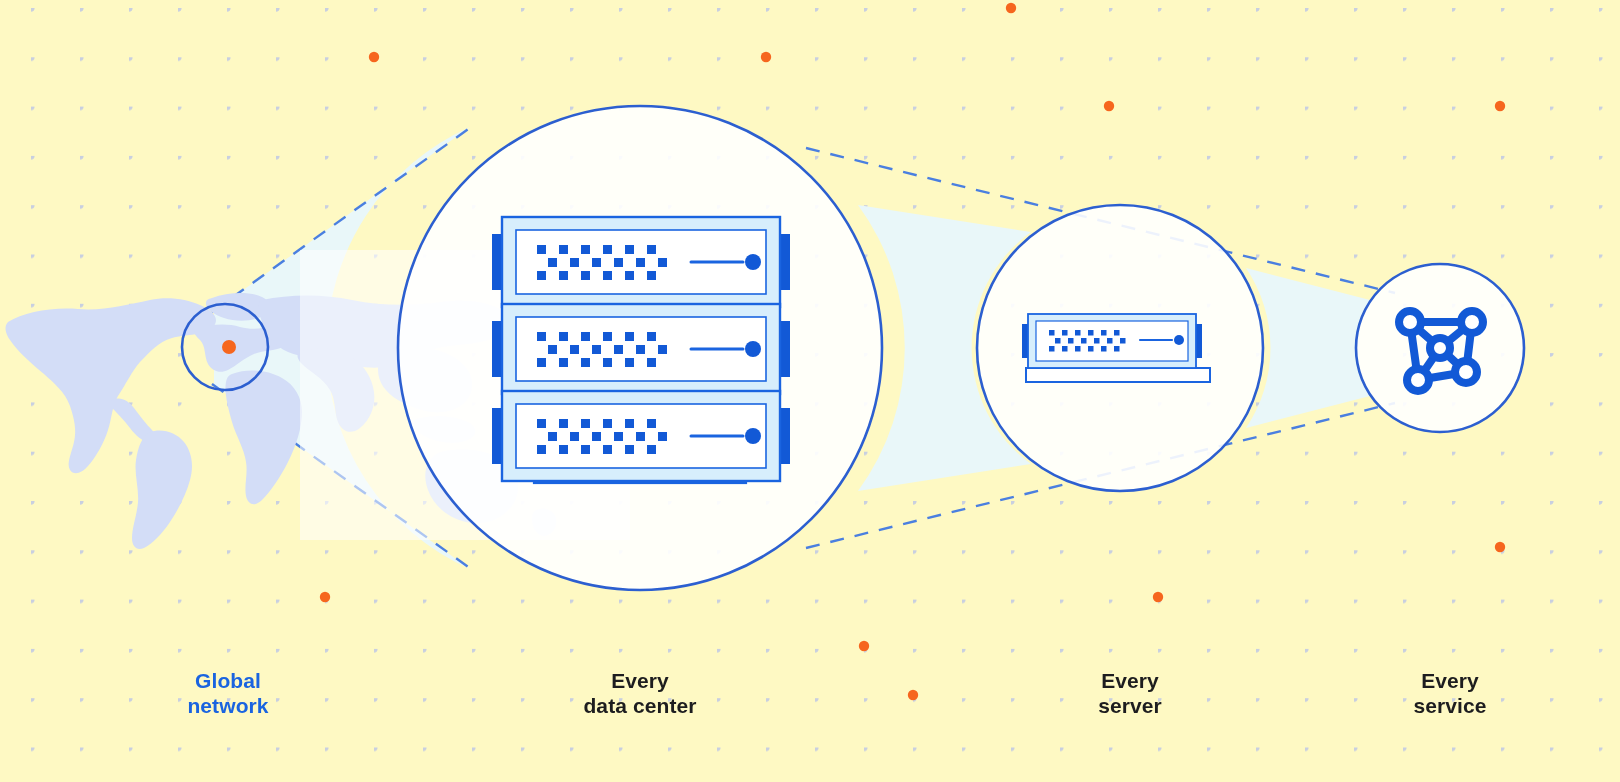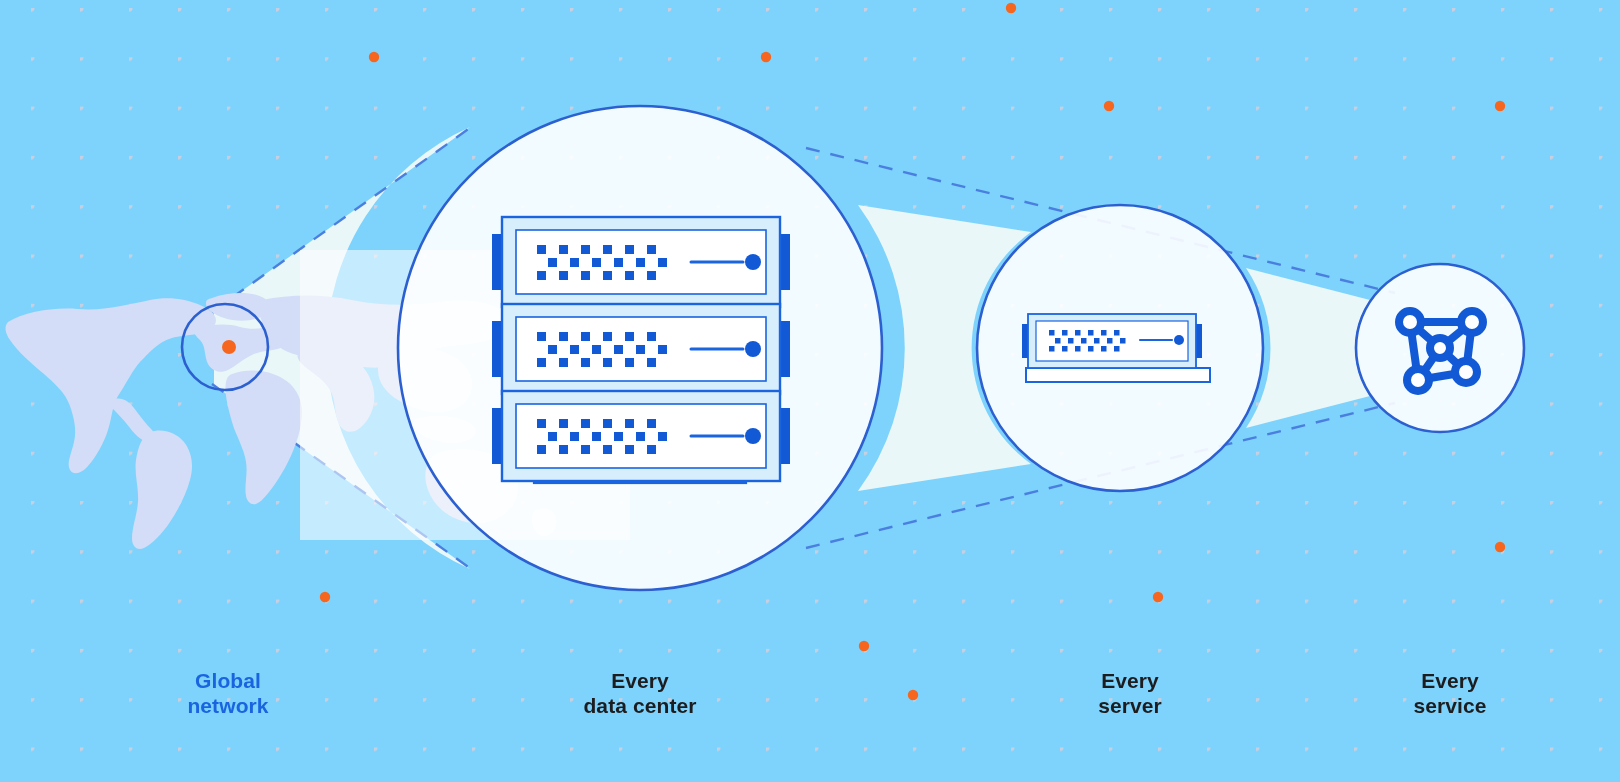--- a/index.html
+++ b/index.html
@@ -4,21 +4,21 @@
 <style>
   html,body{margin:0;padding:0;background:#ffffff;}
   body{
     font-family:"Liberation Sans", sans-serif;
     -webkit-font-smoothing:antialiased;
   }
   #stage{
     position:relative;
     width:1620px;
     height:782px;
-    background:#7dd3fc;
+    background:#fef9c3;
     overflow:hidden;
   }
   #diagram{
     position:absolute;
     left:0; top:0;
     width:1620px;
     height:782px;
     display:block;
   }
   .lbl{

